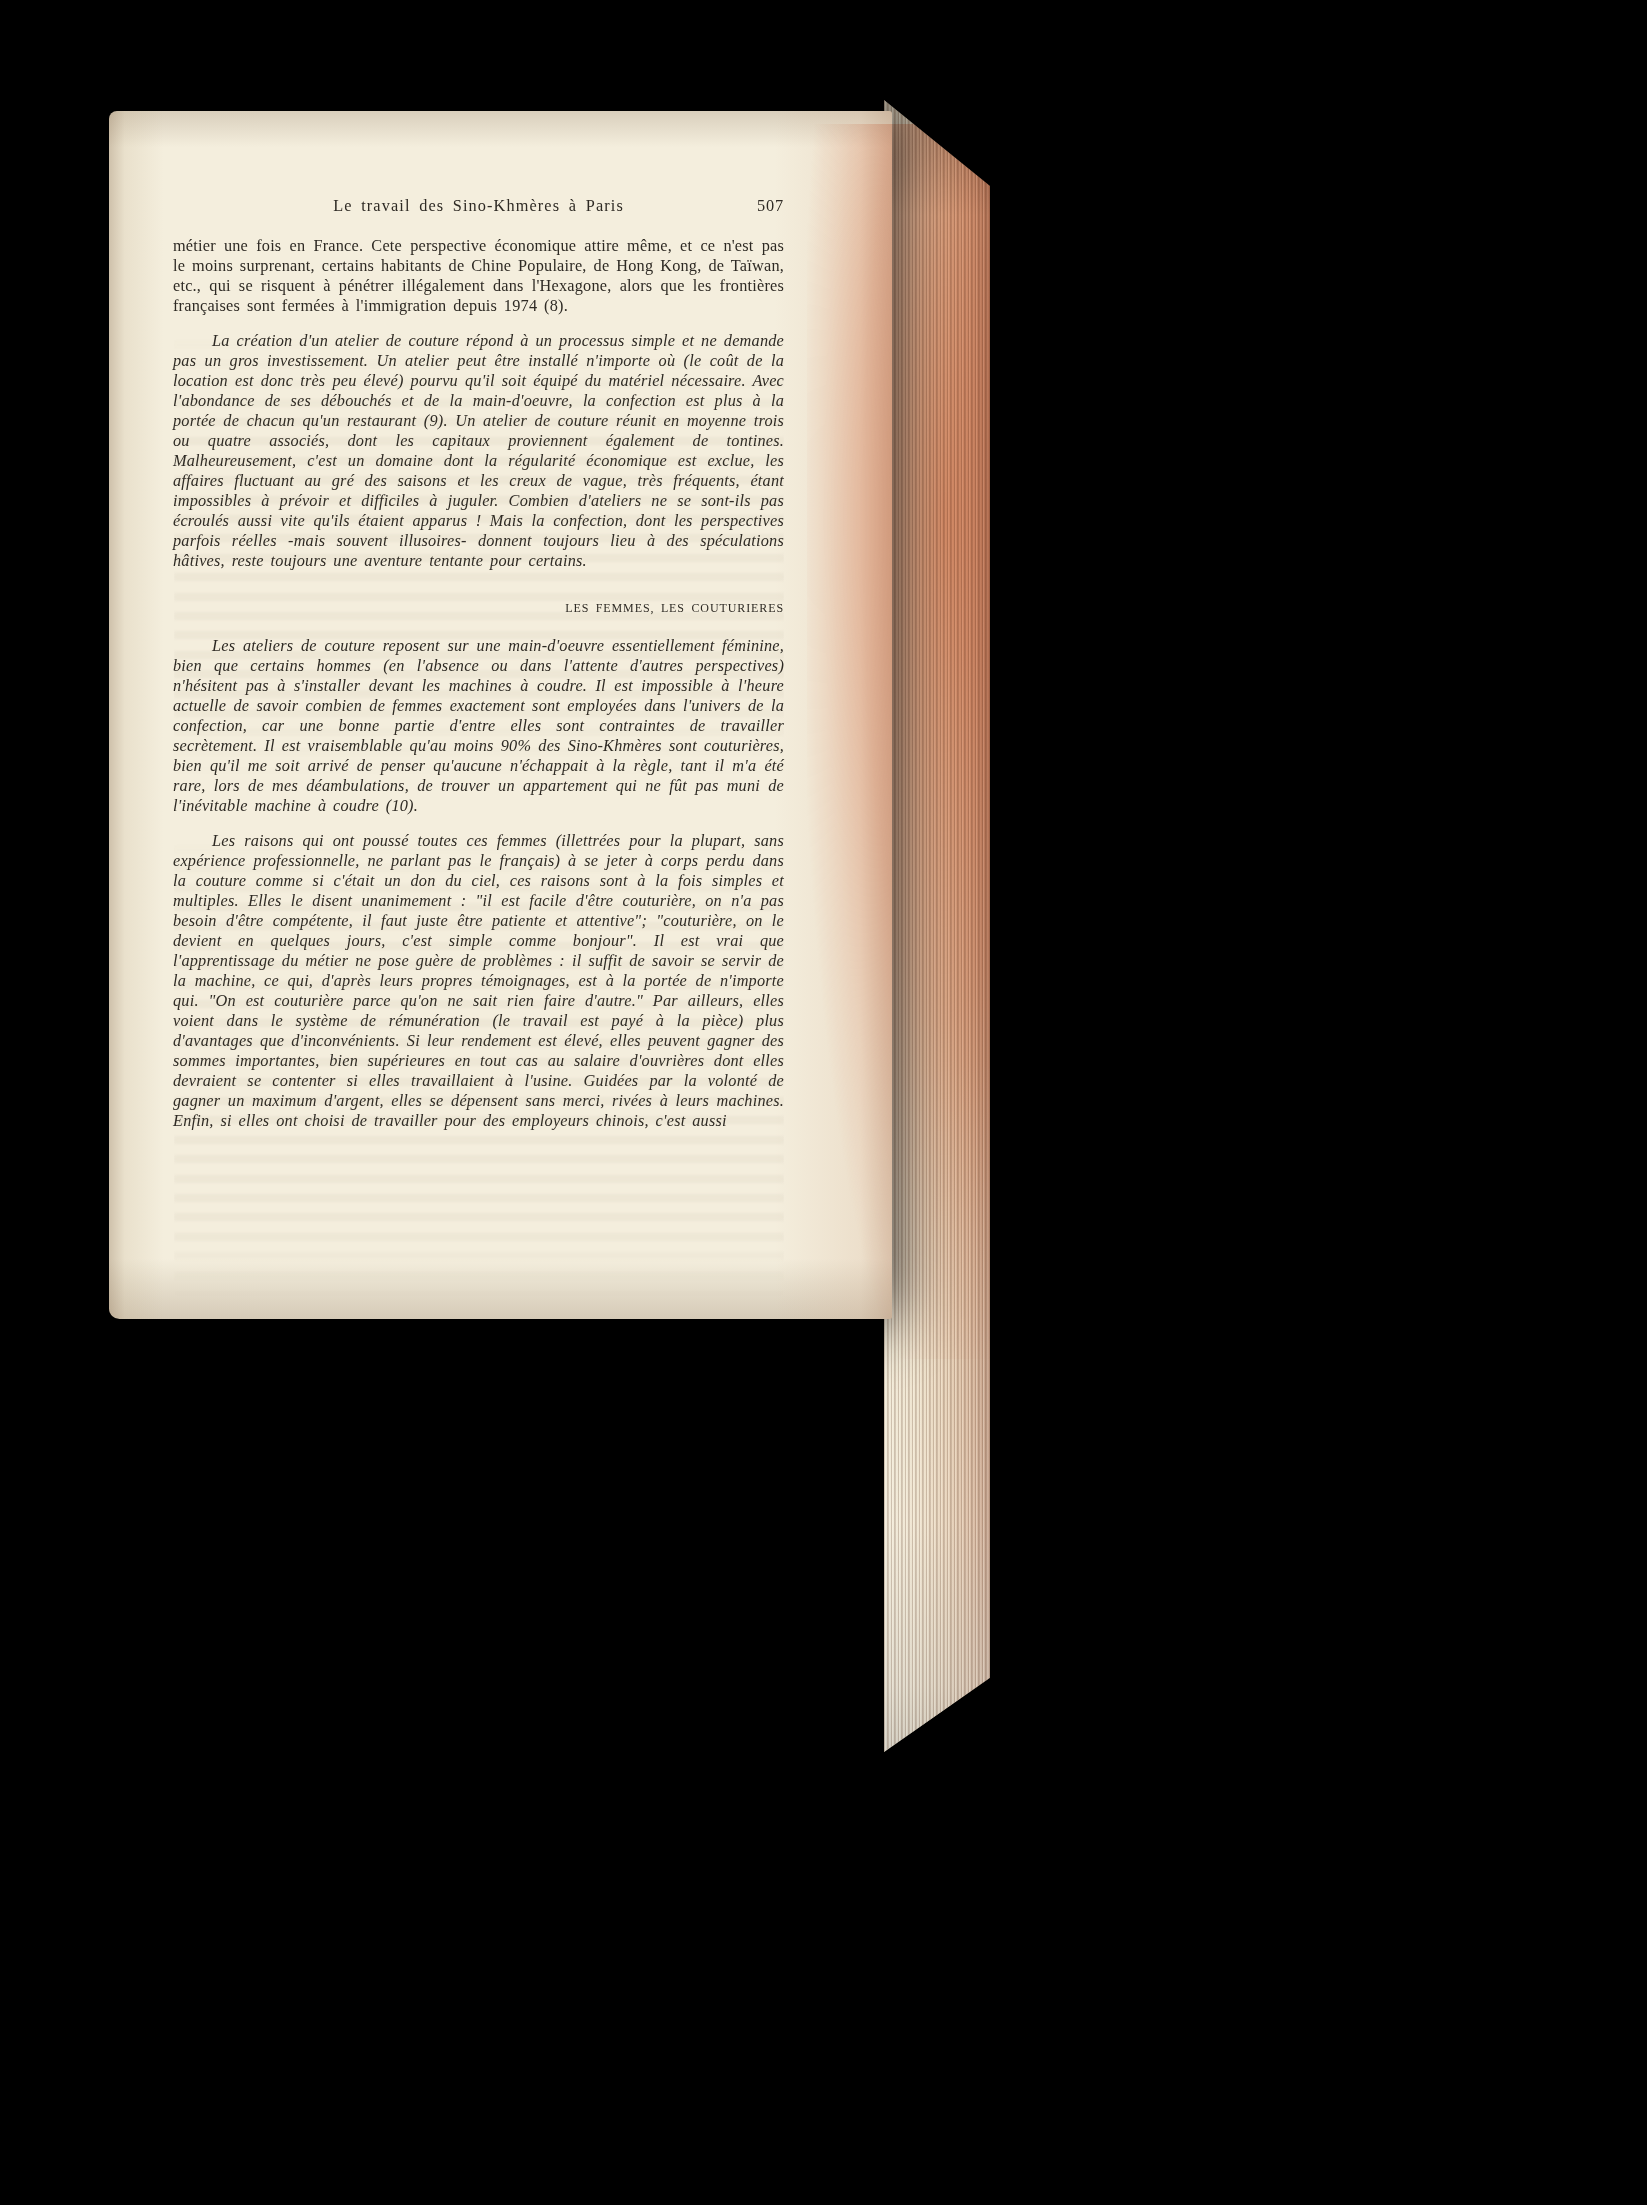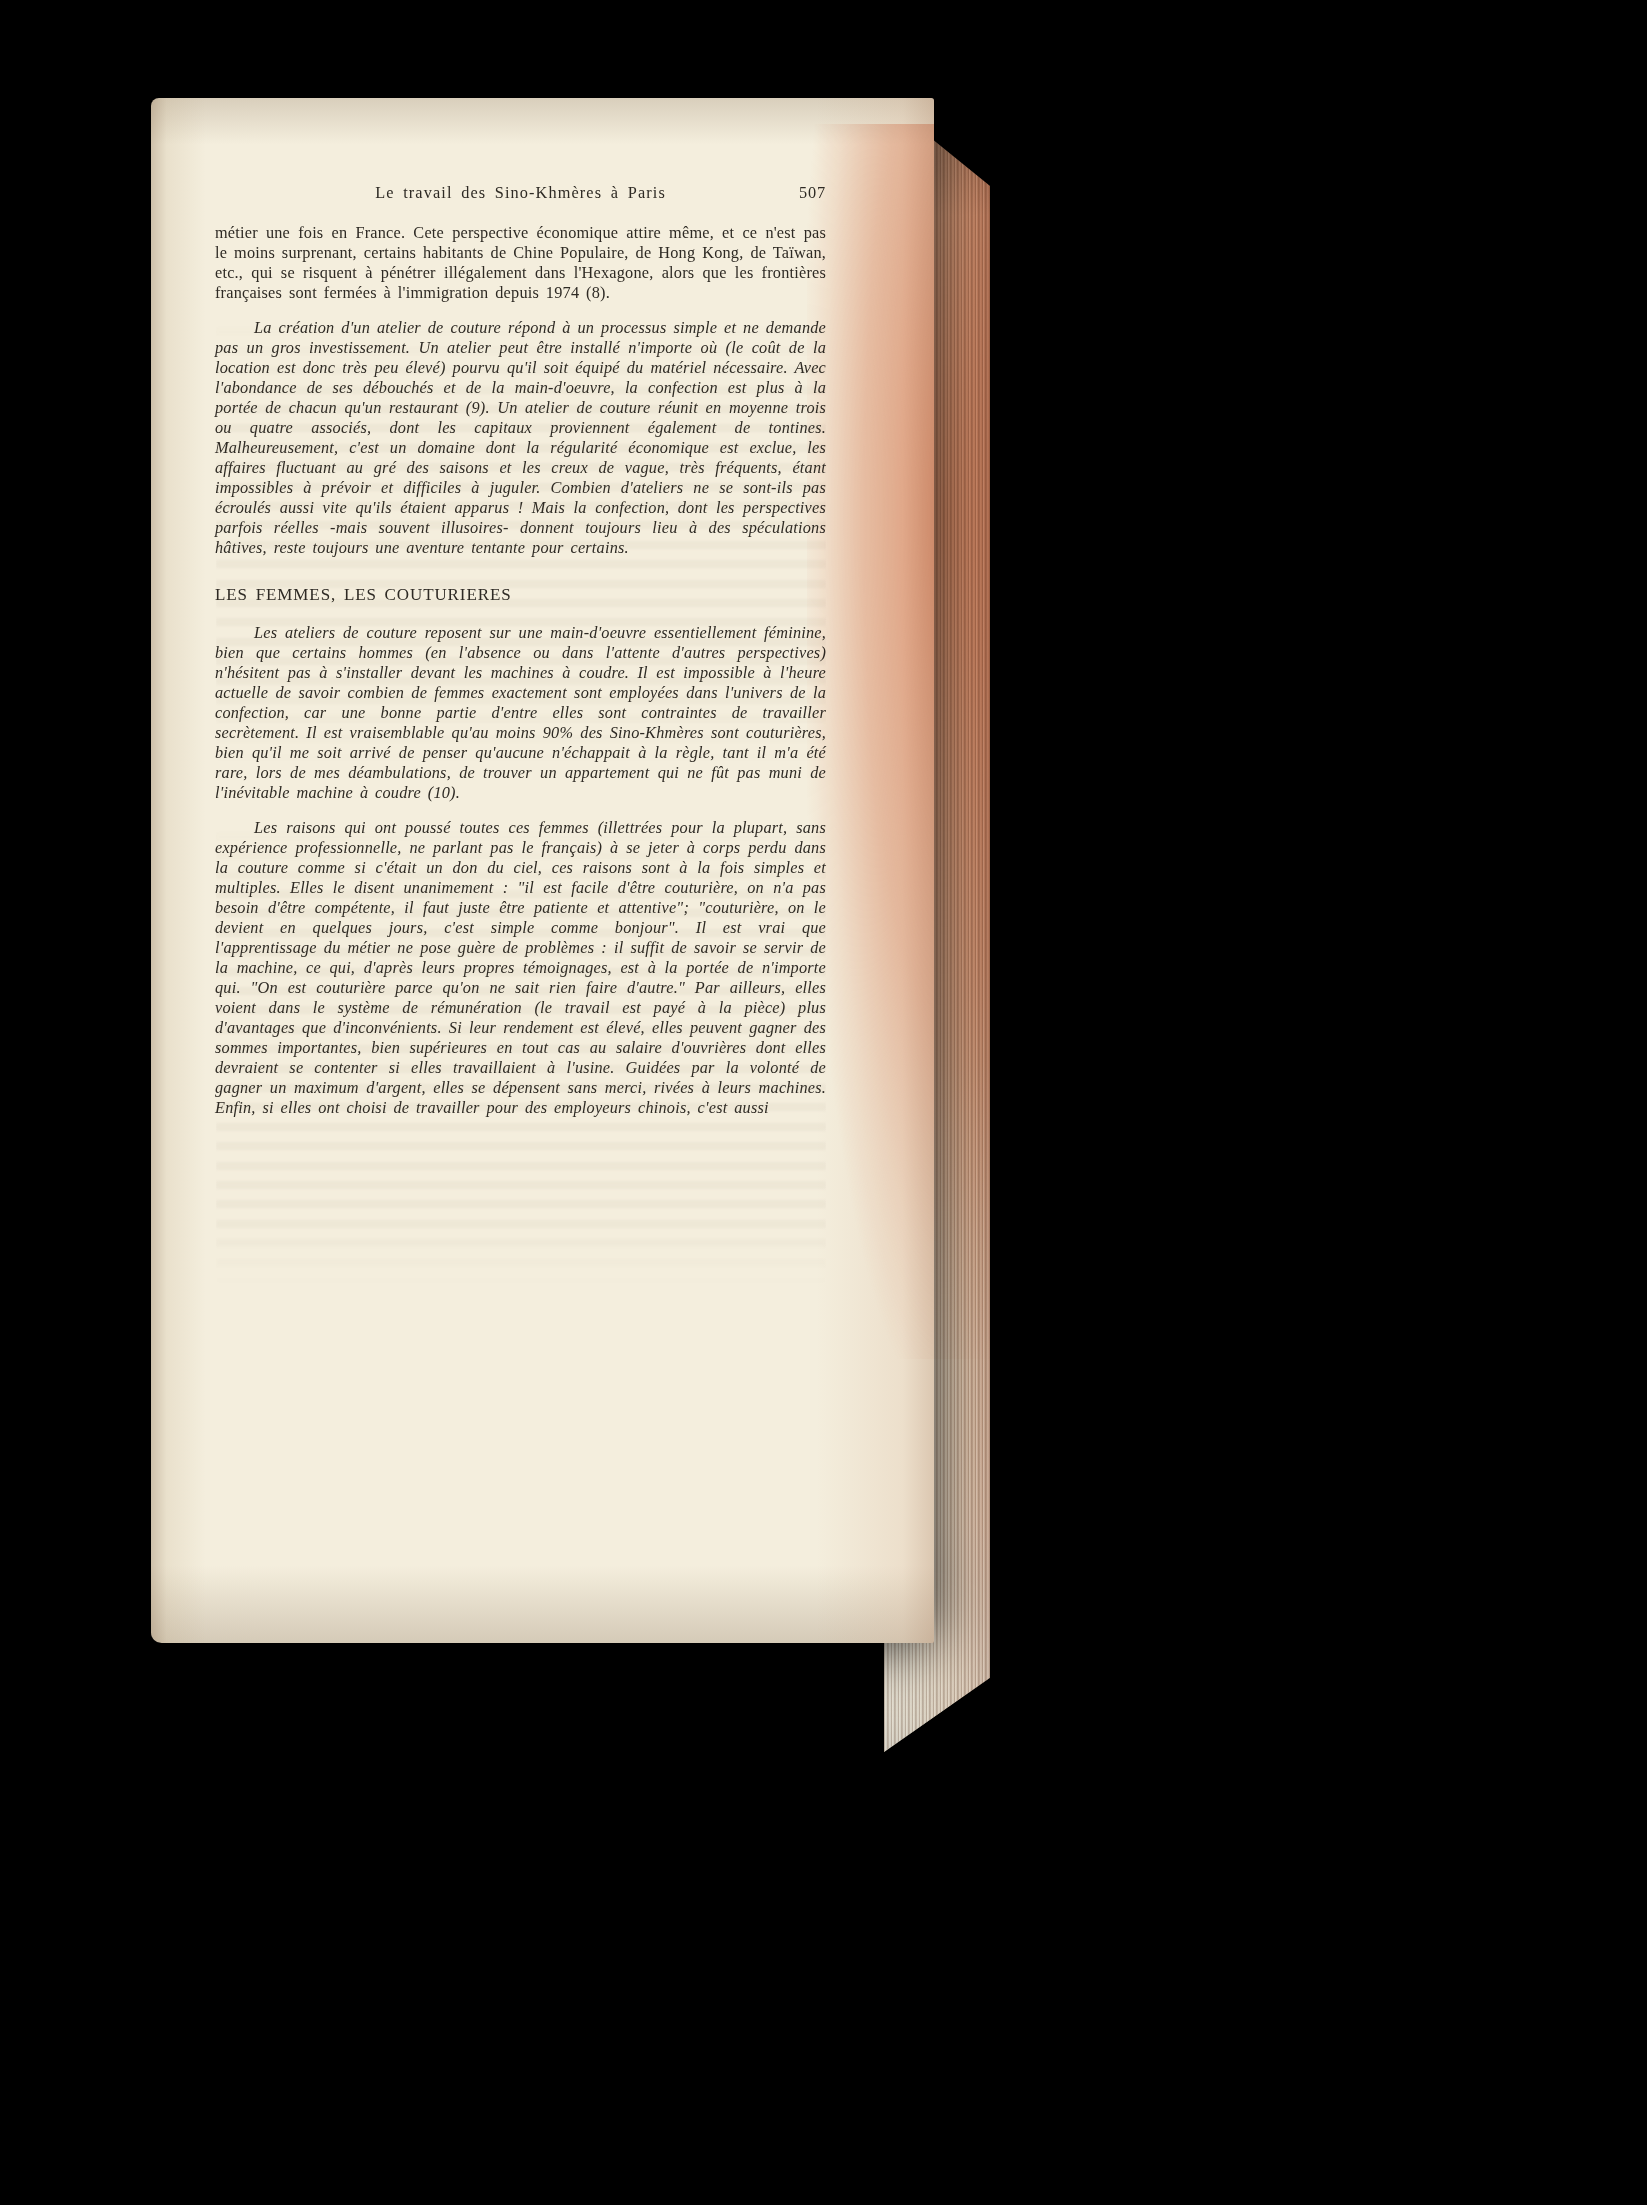--- a/index.html
+++ b/index.html
@@ -56,36 +56,35 @@
       rgba(224,106,60,0.55) 0%,
       rgba(224,106,60,0.30) 42%,
       rgba(224,106,60,0.10) 62%,
       rgba(224,106,60,0.0) 75%);
   }
 
   
   .page {
     position: absolute;
     left: 109px;
-    top: 98px;
+    top: 111px;
     width: 783px;
-    height: 1545px;
+    height: 1208px;
     z-index: 2;
     border-radius: 8px 2.6px 2.6px 10.6px;
     background:
       linear-gradient(90deg,
         rgba(150,125,95,0.40) 0%, rgba(190,170,135,0.20) 2%,
         rgba(244,238,221,0.0) 7%, rgba(244,238,221,0.0) 85%,
         rgba(210,170,140,0.22) 96%, rgba(185,145,115,0.42) 100%),
       linear-gradient(180deg,
         rgba(120,95,70,0.22) 0%, rgba(244,238,221,0.0) 3%,
         rgba(244,238,221,0.0) 95%, rgba(120,95,70,0.25) 100%),
       var(--page-color, #f4eedd);
     box-shadow: 0 0 62px rgba(0,0,0,0.85);
-    margin-left: 42px;
   }
 
   
   .bleed {
     position: absolute;
     left: 65px;
     right: 108px;
     top: 210px;
     height: 979px;
     background:
@@ -136,25 +135,25 @@
     letter-spacing: 0.2px;
   }
   .para {
     margin: 0 0 15px 0;
   }
   .para.indent {
     text-indent: 39px;
     font-style: italic;
   }
   .section-heading {
-    font-size: 17px;
+    font-size: 12px;
     font-weight: 400;
     letter-spacing: 0.9px;
     word-spacing: 2.6px;
-    text-align: left;
+    text-align: right;
     margin: 26.5px 0 18.5px 0;
   }
 </style>
 </head>
 <body>
 
 <div class="scene">
 
   <div class="fore-edge"></div>
 

